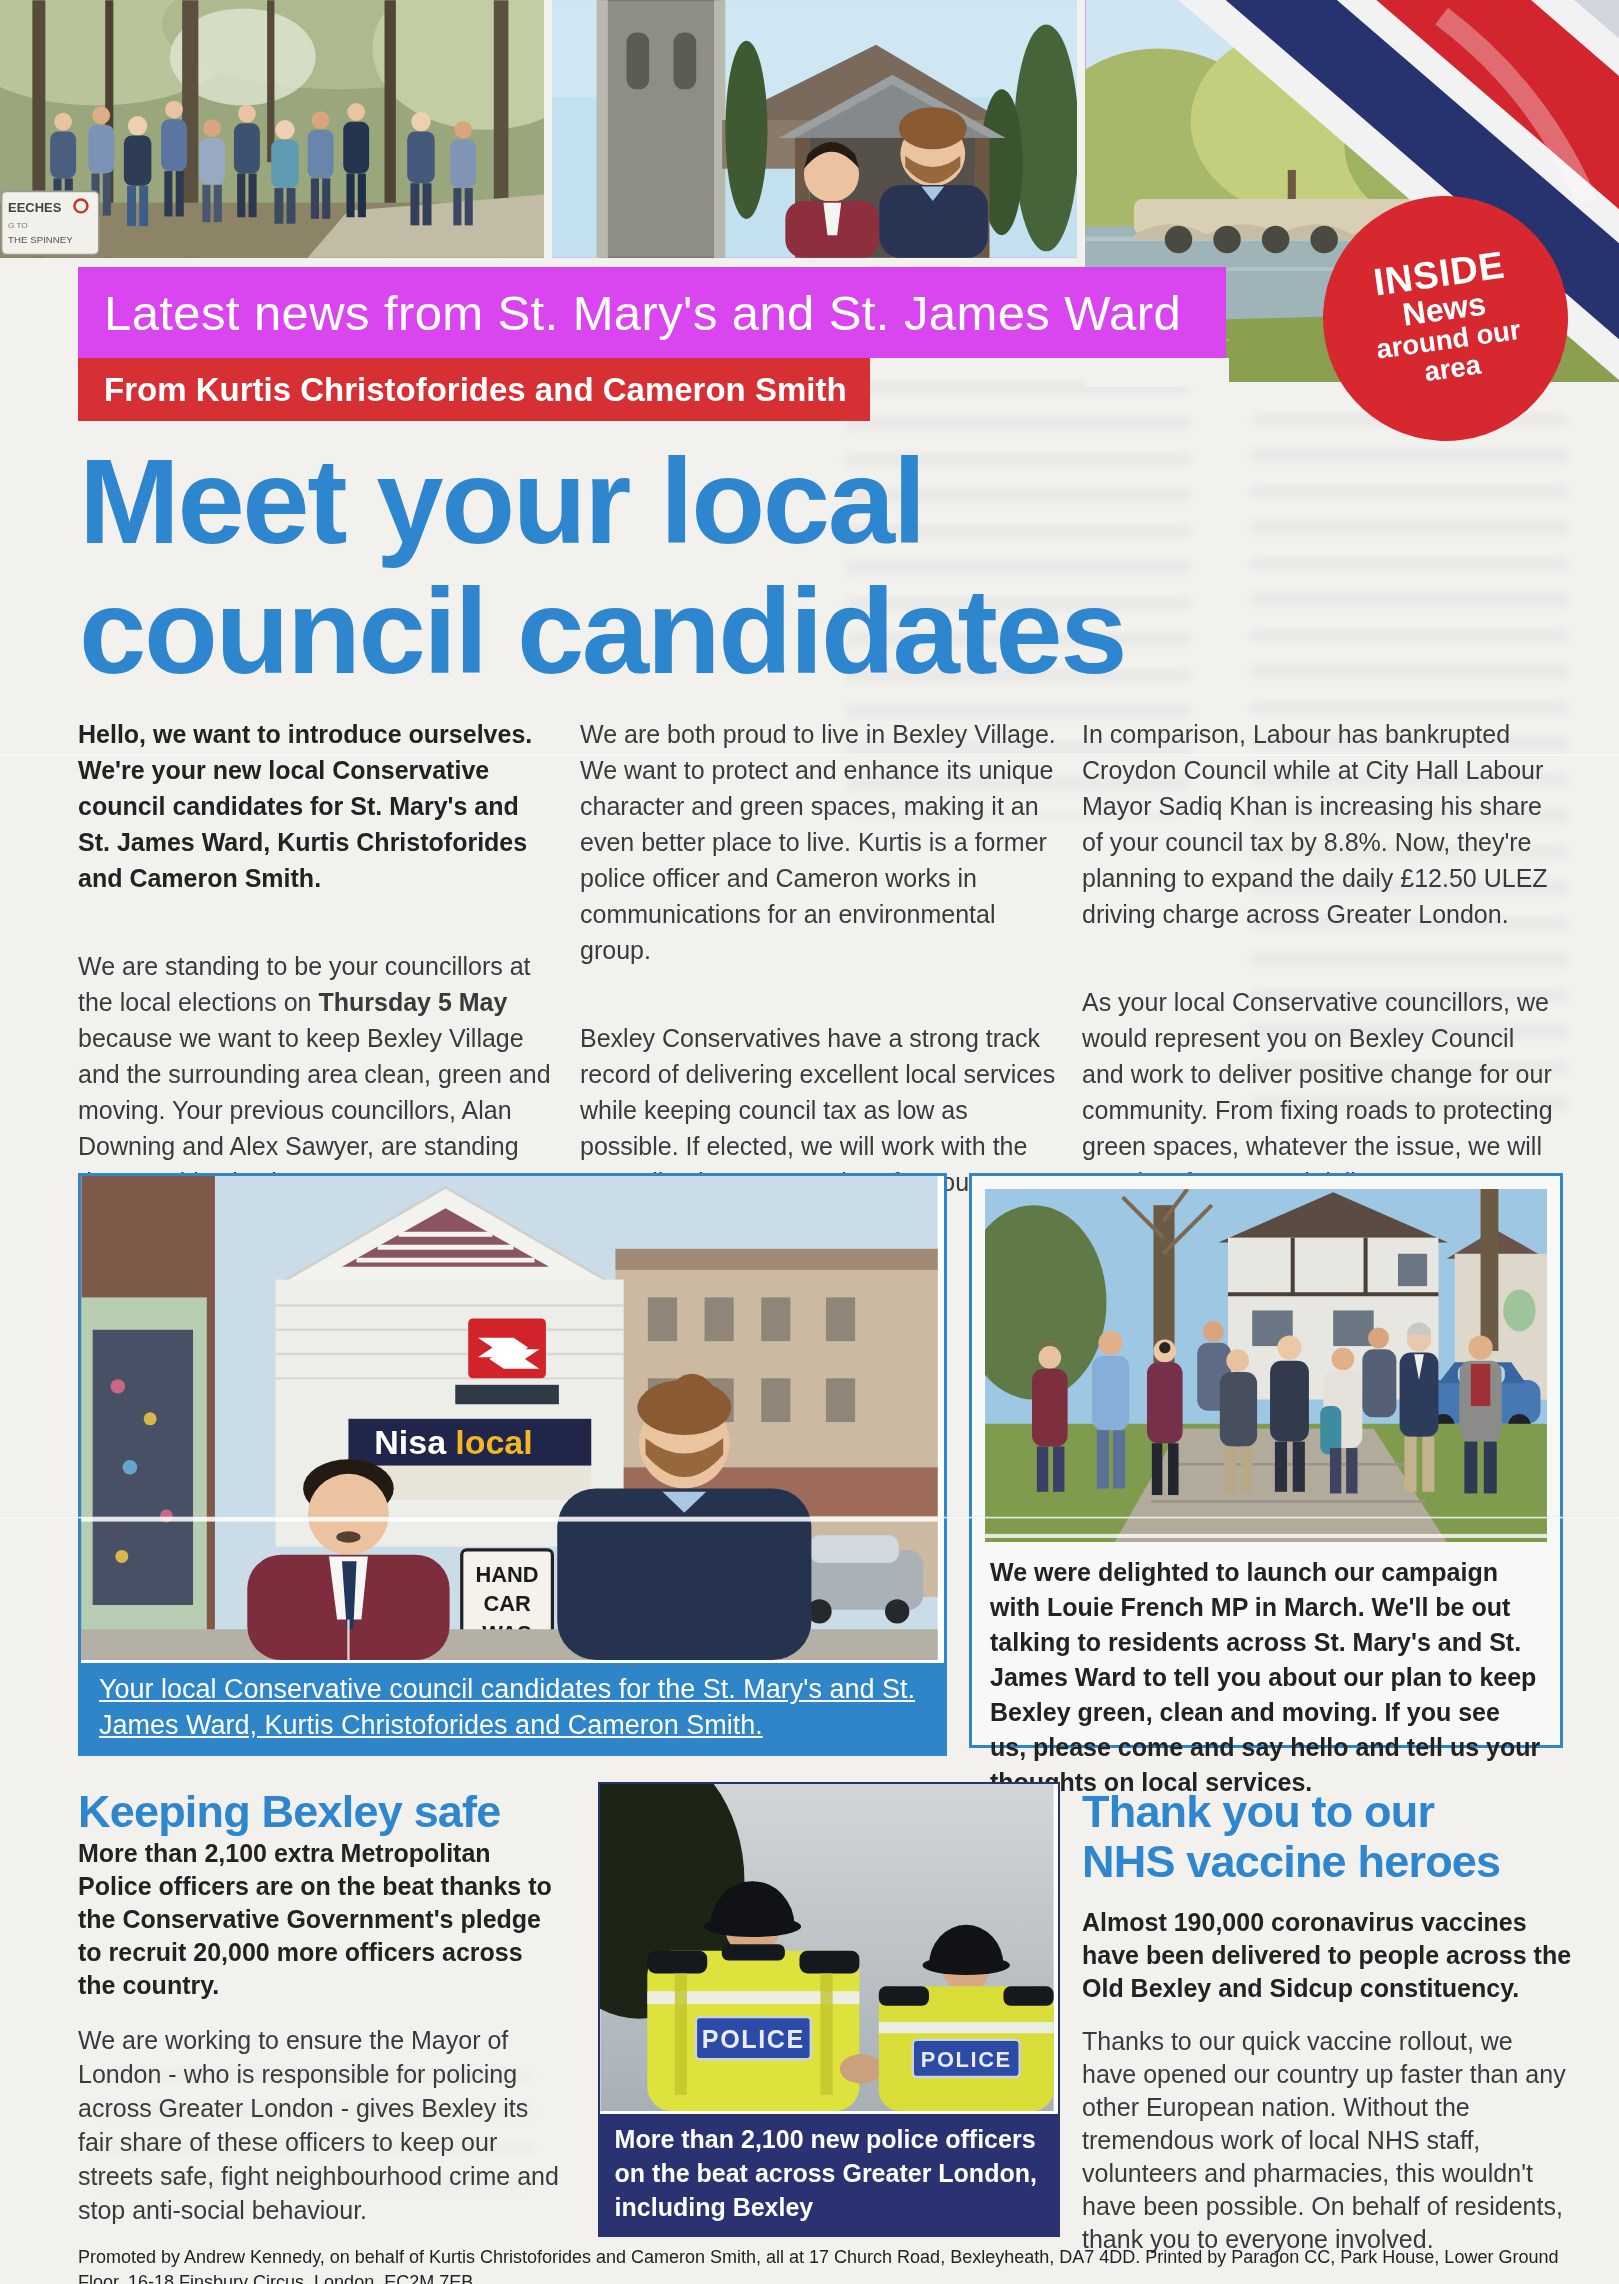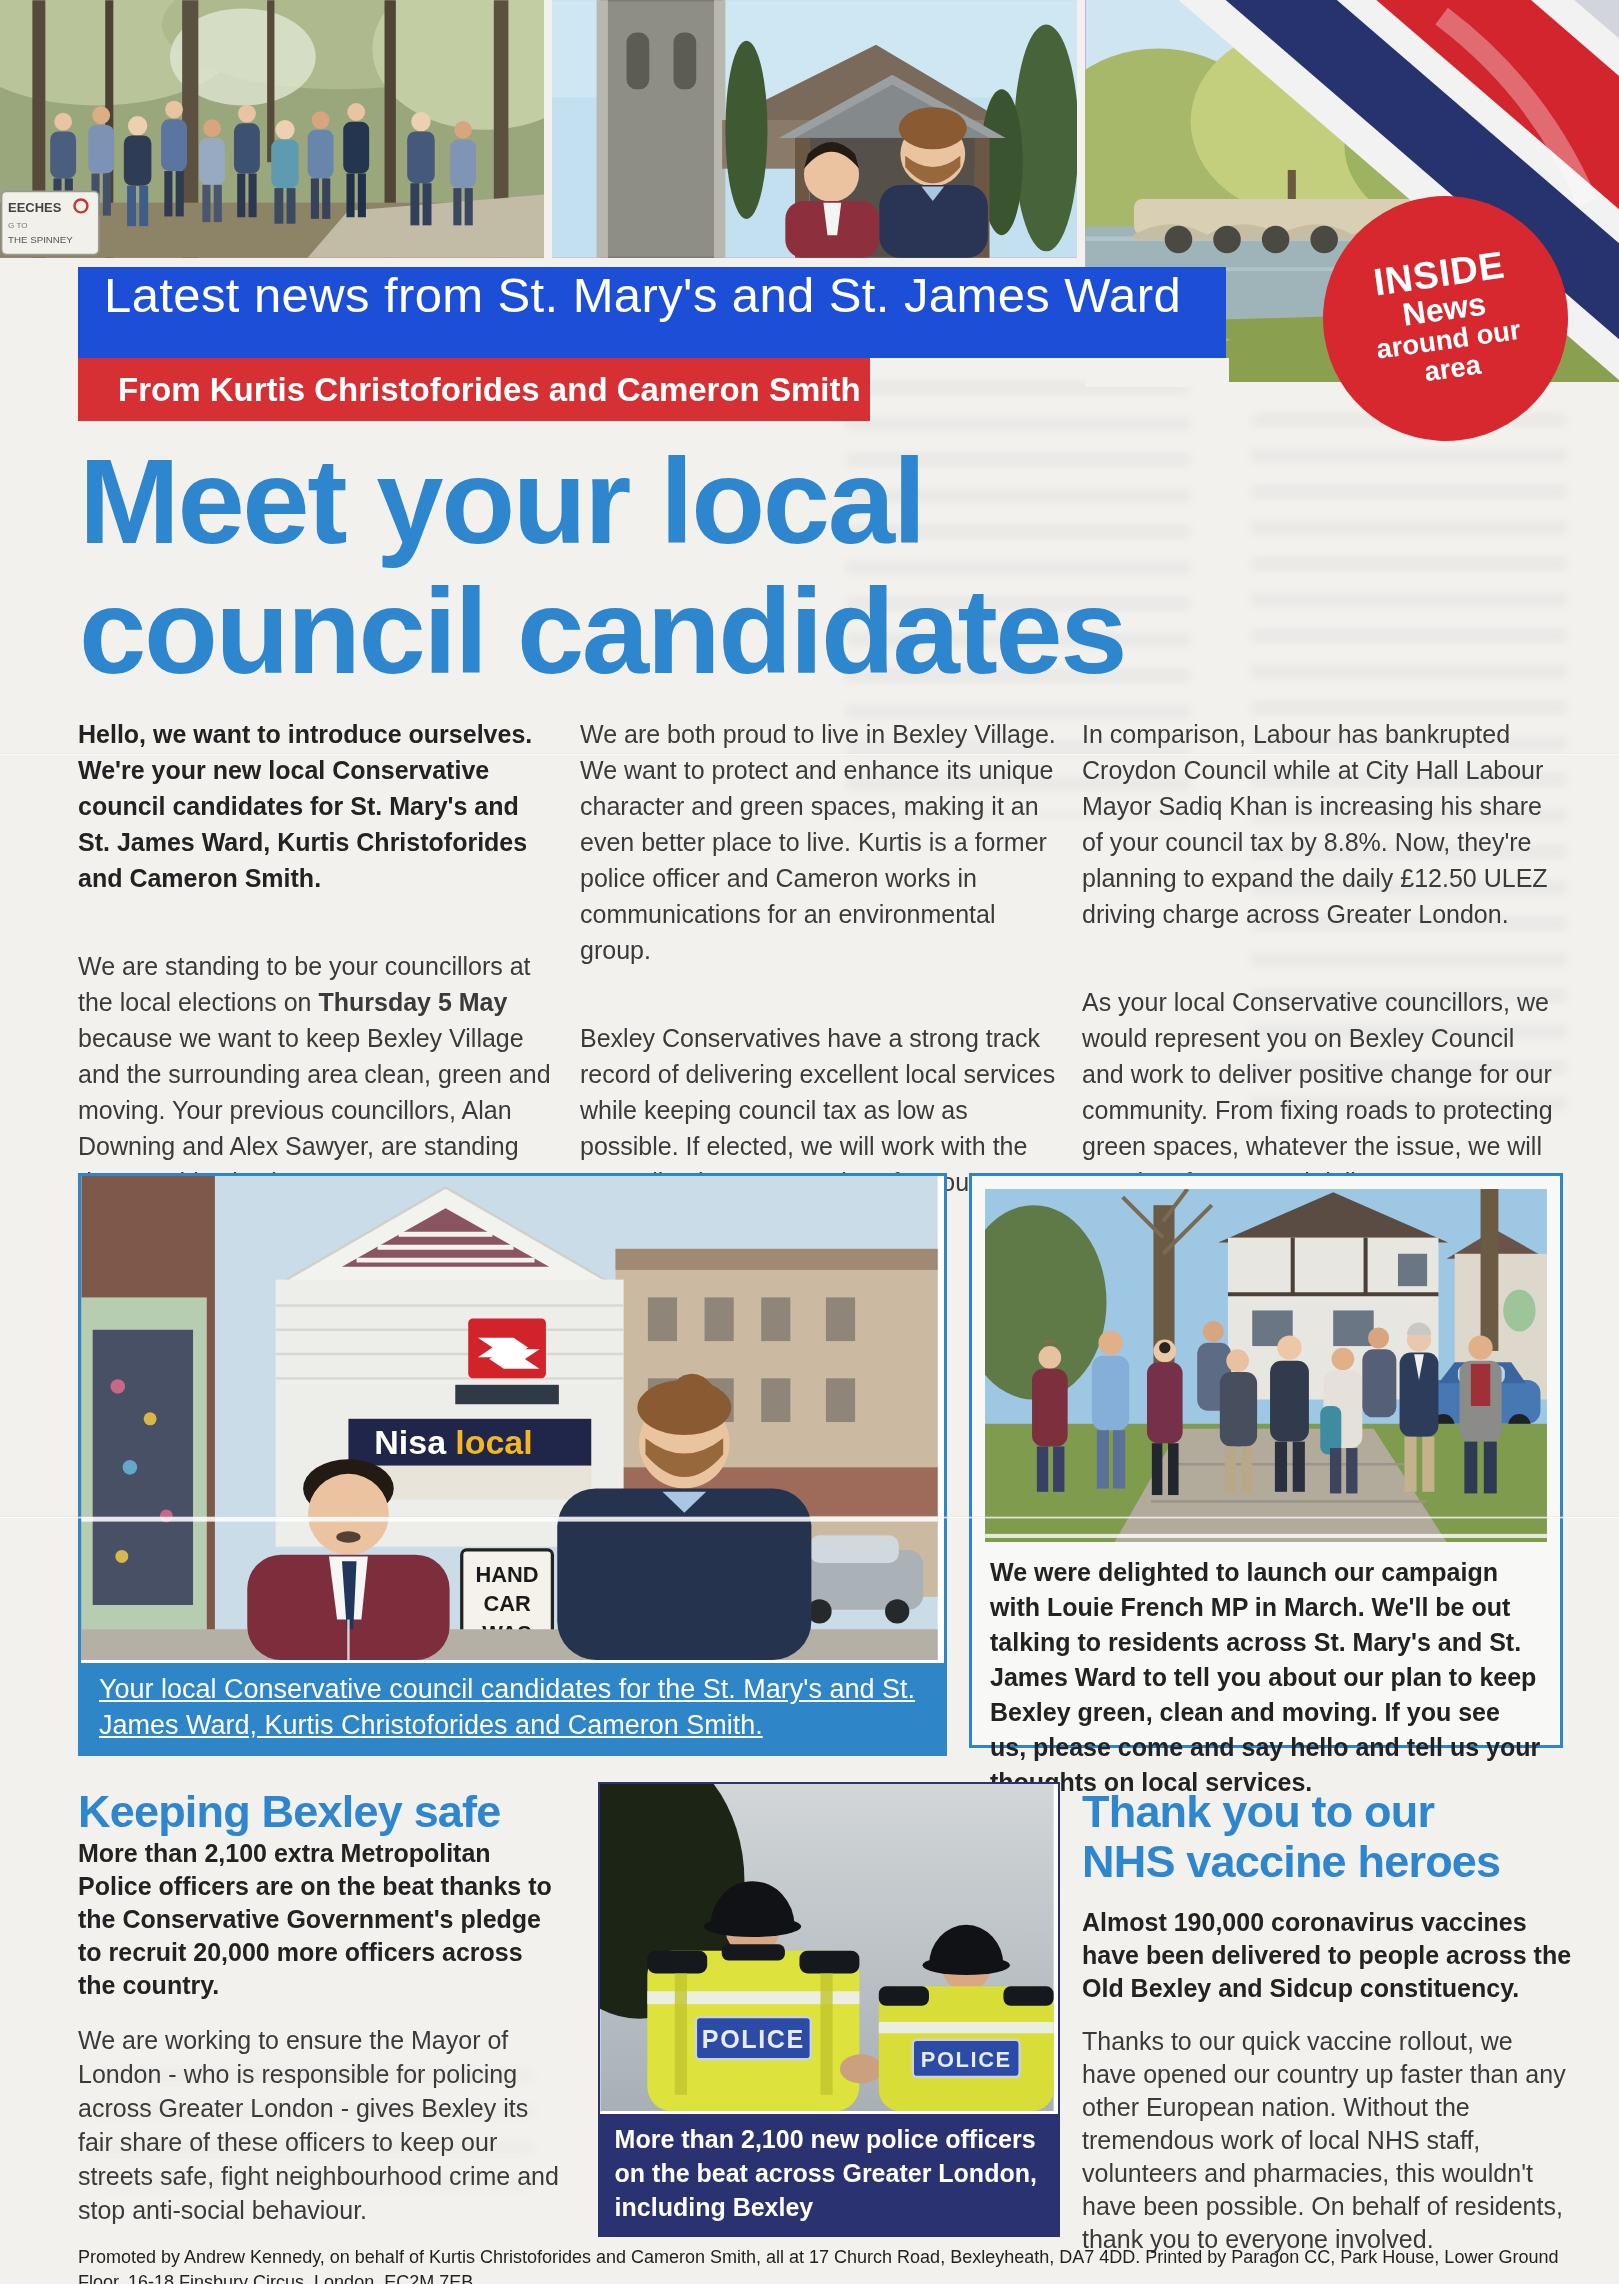--- a/index.html
+++ b/index.html
@@ -12,26 +12,26 @@
   #flag{position:absolute;left:1166px;top:0;width:454px;height:387px;z-index:3;}
   #badge{position:absolute;left:1323px;top:196px;width:245px;height:245px;border-radius:50%;
          background:#d7282f;z-index:5;transform:rotate(-8deg);
          display:flex;flex-direction:column;align-items:center;justify-content:center;
          color:#fff;font-weight:800;text-align:center;line-height:1.04;}
   #badge .b1{font-size:38px;letter-spacing:0.8px;}
   #badge .b2{font-size:32px;}
   #badge .b3{font-size:27.5px;}
   #badge .b4{font-size:27.5px;}
   
-  #banner-navy{position:absolute;left:78px;top:267px;width:1148px;height:91px;background:#1d4ed8;
-               z-index:4;display:flex;align-items:flex-start;}
+  #banner-navy{position:absolute;left:78px;top:267px;width:1148px;height:91px;background:#d946ef;
+               z-index:4;display:flex;align-items:center;}
   #banner-navy span{color:#fff;font-size:49px;font-weight:400;padding-left:26px;letter-spacing:0.4px;}
   #banner-red{position:absolute;left:78px;top:358px;width:792px;height:63px;background:#d62f34;
               z-index:4;display:flex;align-items:center;}
-  #banner-red span{color:#fff;font-size:33px;font-weight:700;padding-left:40px;}
+  #banner-red span{color:#fff;font-size:33px;font-weight:700;padding-left:26px;}
   #photo3-patch{position:absolute;left:1085px;top:358px;width:144px;height:29px;background:#f2f1ed;z-index:3;}
   
   #headline{position:absolute;left:79px;top:436px;z-index:4;color:#2e86cf;font-weight:800;
             font-size:121px;line-height:130px;letter-spacing:-2.4px;}
   
   .col{position:absolute;top:716px;width:479px;font-size:25px;line-height:36px;z-index:2;}
   .col p{margin:0 0 52px 0;}
   .lead{font-weight:700;color:#222;}
   #col1{left:78px;} #col2{left:580px;} #col3{left:1082px;}
   

